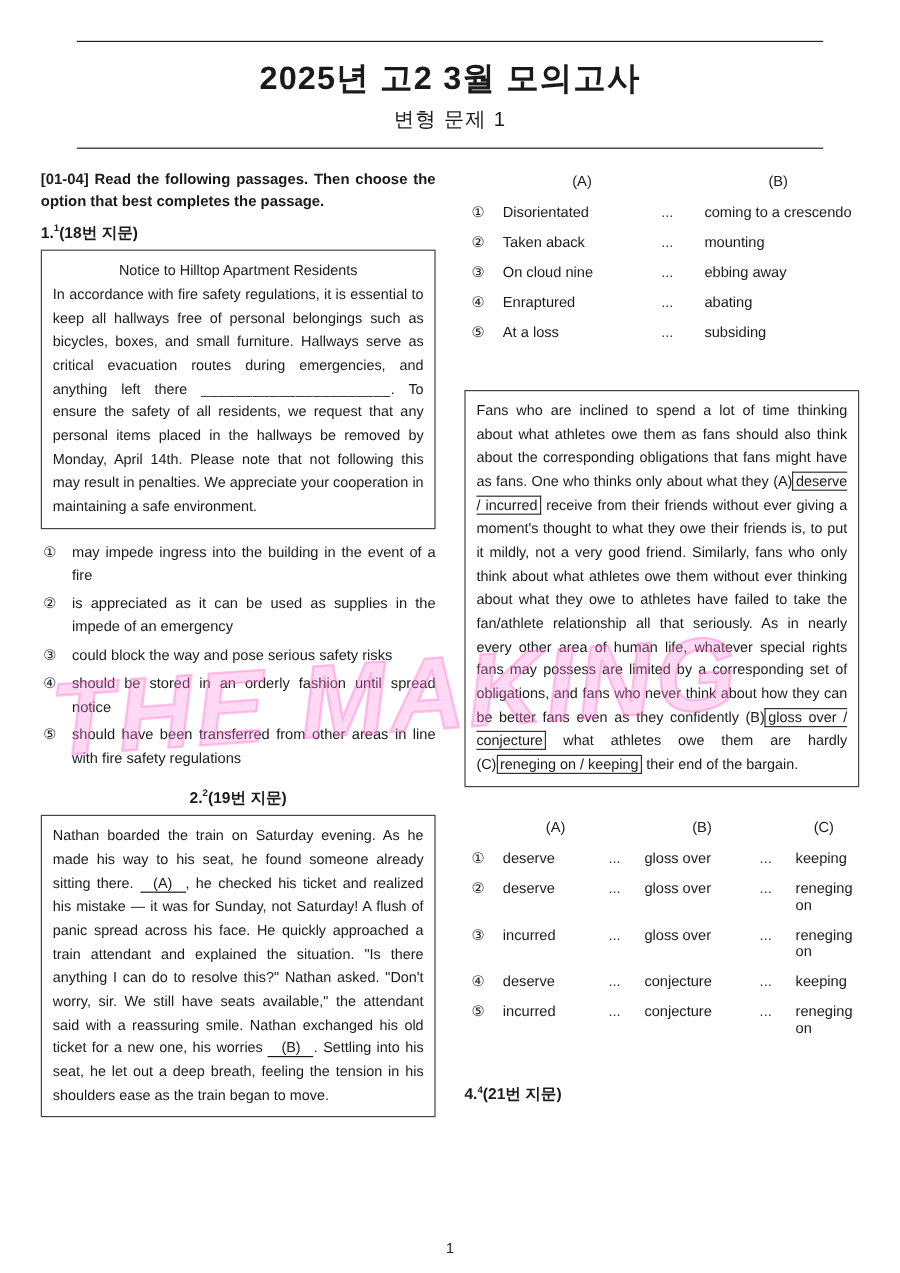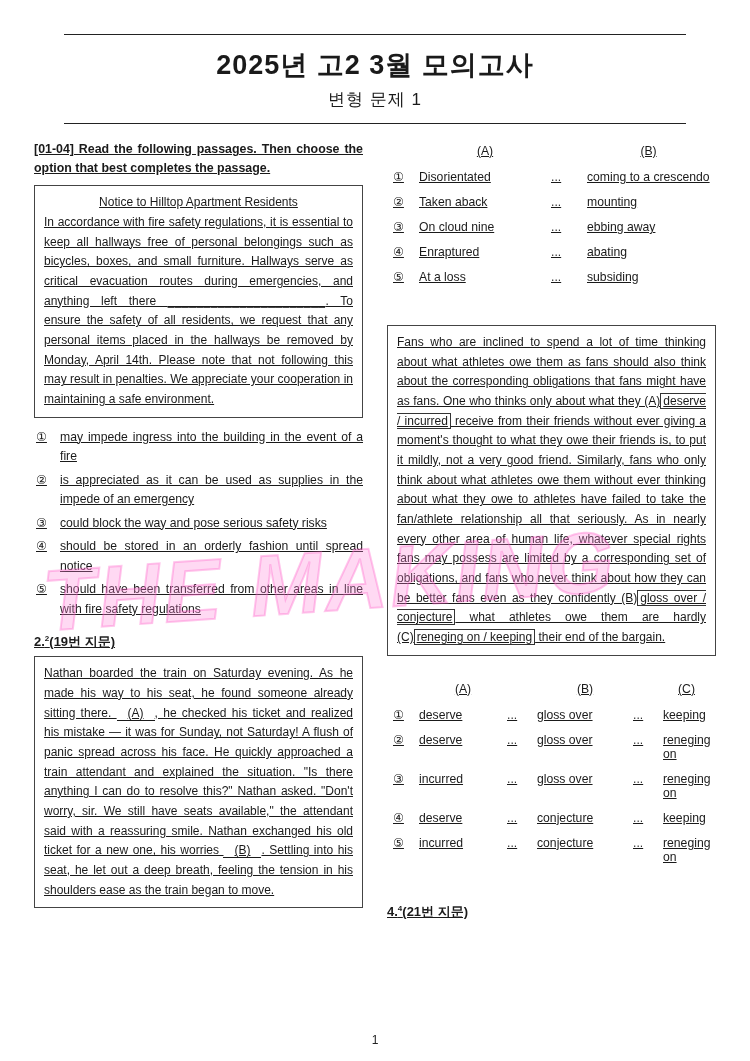--- a/index.html
+++ b/index.html
@@ -20,21 +20,21 @@
     text-align: center; font-size: 27px; font-weight: bold;
     letter-spacing: 1px; margin-top: 12px;
   }
   .subtitle {
     text-align: center; font-size: 17px; font-weight: normal;
     margin: 5px 0 12px 0; letter-spacing: 1px;
   }
   .rule.bottom { margin-bottom: 16px; }
   
   .columns { display: flex; gap: 24px; }
-  .col { flex: 1 1 0; min-width: 0; text-decoration: underline; }
+  .col { flex: 1 1 0; min-width: 0; }
   .instruction {
     font-weight: bold; font-size: 12.4px; line-height: 1.5;
     text-align: justify; margin-bottom: 8px;
   }
   .q-header { font-weight: bold; font-size: 13px; margin: 6px 0 5px 0; }
   .q-header sup { font-size: 8px; font-weight: bold; }
   .passage-box {
     border: 1.2px solid #444;
     padding: 7px 9px;
     font-size: 12px; line-height: 1.64;
@@ -95,20 +95,21 @@
     <div class="subtitle">변형 문제 1</div>
     <hr class="rule bottom">
   </div>
 
   <div class="columns">
 
     <div class="col">
 
       <p class="instruction">[01-04] Read the following passages. Then choose the option that best completes the passage.</p>
 
+      <div class="q-header"><span>1.</span><sup>1</sup><span>(18번 지문)</span></div>
 
       <div class="passage-box">
         <div class="passage-title">Notice to Hilltop Apartment Residents</div>
         <span>In accordance with fire safety regulations, it is essential to keep all hallways free of personal belongings such as bicycles, boxes, and small furniture. Hallways serve as critical evacuation routes during emergencies, and anything left there </span><span class="blank-line">______________________</span><span>. To ensure the safety of all residents, we request that any personal items placed in the hallways be removed by Monday, April 14th. Please note that not following this may result in penalties. We appreciate your cooperation in maintaining a safe environment.</span>
       </div>
 
       <ul class="options">
         <li>
             <span class="onum">①</span>
             <span class="otext">may impede ingress into the building in the event of a fire</span>
@@ -124,21 +125,21 @@
         <li>
             <span class="onum">④</span>
             <span class="otext">should be stored in an orderly fashion until spread notice</span>
           </li>
         <li>
             <span class="onum">⑤</span>
             <span class="otext">should have been transferred from other areas in line with fire safety regulations</span>
           </li>
       </ul>
 
-      <div class="q-header" style="margin-top:14px;"><span>2.</span><sup>2</sup><span>(19번 지문)</span></div>
+      <div class="q-header" style="margin-top:14px;text-align:center;"><span>2.</span><sup>2</sup><span>(19번 지문)</span></div>
 
       <div class="passage-box">
         <span>Nathan boarded the train on Saturday evening. As he made his way to his seat, he found someone already sitting there. </span><span class="ul-blank">(A)</span><span>, he checked his ticket and realized his mistake — it was for Sunday, not Saturday! A flush of panic spread across his face. He quickly approached a train attendant and explained the situation. "Is there anything I can do to resolve this?" Nathan asked. "Don't worry, sir. We still have seats available," the attendant said with a reassuring smile. Nathan exchanged his old ticket for a new one, his worries </span><span class="ul-blank">(B)</span><span>. Settling into his seat, he let out a deep breath, feeling the tension in his shoulders ease as the train began to move.</span>
       </div>
 
     </div>
 
     <div class="col">
 
       <div class="ans-table">

